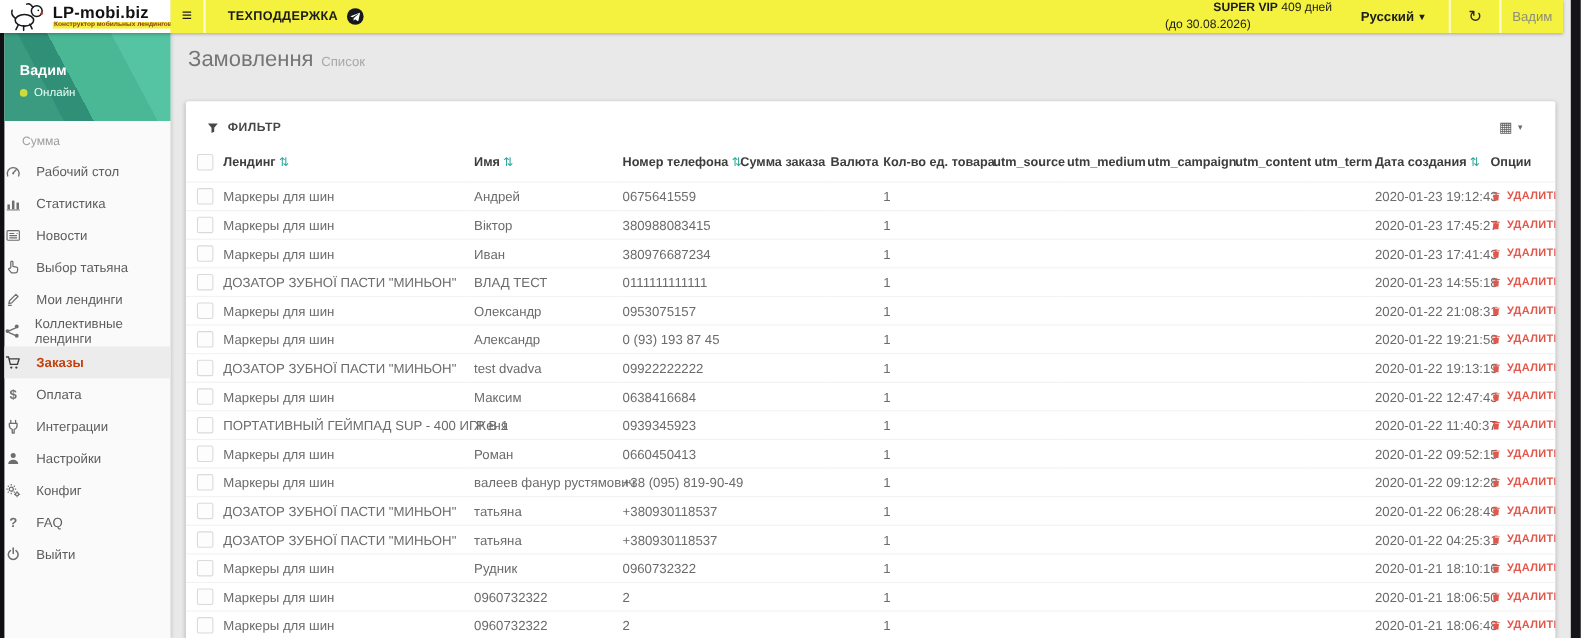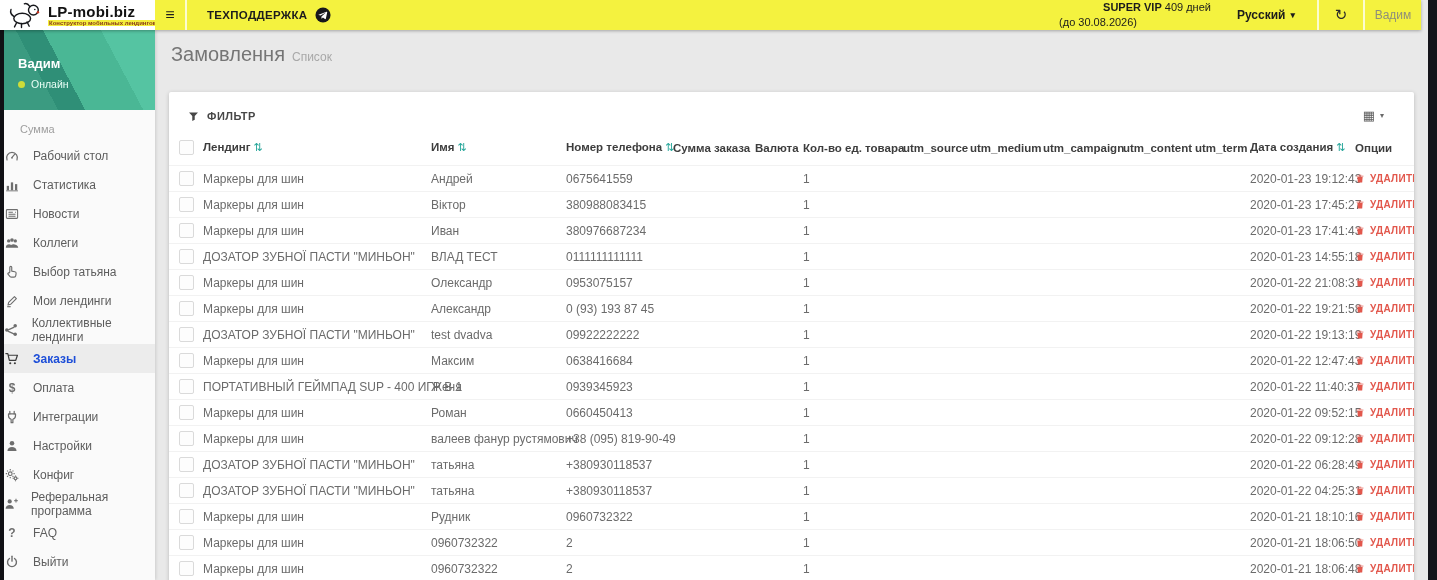--- a/index.html
+++ b/index.html
@@ -41,21 +41,21 @@
              background:linear-gradient(62deg,#3b9b81 0%,#3b9b81 28%,#2f8f77 28%,#2f8f77 42%,#4ab795 42%,#4ab795 72%,#55c4a2 72%,#55c4a2 100%); }
   .pname { font-size:13px; font-weight:bold; }
   .pstatus { margin-top:7px; font-size:10.5px; color:#eafff6; display:flex; align-items:center; gap:6px; }
   .dot { width:7px; height:7px; border-radius:50%; }
   .menu-label { font-size:11px; color:#9e9e9e; padding:13px 0 6px 16px; }
   .menu { display:block; }
   .mi { display:flex; align-items:center; height:29px; padding-left:0; gap:13px;
         font-size:12px; color:#5d5d5d; text-decoration:none; cursor:pointer; }
   .mi .ico { width:16px; display:flex; justify-content:center; align-items:center; color:#6e6e6e; font-size:12px; font-weight:bold; }
   .mi .ico svg { width:14px; height:14px; }
-  .mi.active { background:#ececec; color:#1d4ed8; font-weight:bold; }
+  .mi.active { background:#ececec; color:#c2410c; font-weight:bold; }
   .mi.active .ico { color:#3c3c3c; }
 
   
   .main { position:absolute; left:155px; top:30px; right:9px; bottom:0; background:#e9e9e9; }
   .page-head { padding:13px 0 26px 16px; }
   .page-title { font-size:20px; color:#757575; }
   .page-subtitle { font-size:12px; color:#a8a8a8; margin-left:7px; }
   .card { margin:0 14px; background:#fff; border-radius:2px; box-shadow:0 1px 4px rgba(0,0,0,.2);
           height:512px; overflow:hidden; }
   .filter-row { display:flex; justify-content:space-between; align-items:center; padding:16px 30px 12px 19px; }
@@ -163,31 +163,20 @@
   <a class="mi">
     <span class="ico">
             <svg viewBox="0 0 16 16" fill="none" stroke="currentColor" stroke-width="1.2">
               <rect x="1.6" y="3" width="12.8" height="10" rx="1"></rect>
               <path d="M4 6h5M4 8.3h8M4 10.6h8M11.5 6h1"></path>
             </svg>
           </span>
     <span class="lbl">Новости</span>
   </a>
 
-  <a class="mi">
-    <span class="ico">
-            <svg viewBox="0 0 16 16" fill="currentColor">
-              <circle cx="4.2" cy="5.6" r="1.9"></circle>
-              <circle cx="11.8" cy="5.6" r="1.9"></circle>
-              <circle cx="8" cy="4.6" r="2.1"></circle>
-              <path d="M1 12.8c0-2.1 1.7-3.5 3.6-3.5.9 0 1.8.3 2.4.9.6-.6 1.5-.9 2.4-.9 1.9 0 5.6 1.4 5.6 3.5v.6H1z"></path>
-            </svg>
-          </span>
-    <span class="lbl">Коллеги</span>
-  </a>
 
   <a class="mi">
     <span class="ico">
             <svg viewBox="0 0 16 16" fill="none" stroke="currentColor" stroke-width="1.3" stroke-linejoin="round">
               <path d="M5.5 8V2.6a1.1 1.1 0 0 1 2.2 0V7l3.6.7c.9.2 1.5 1 1.4 1.9l-.4 2.6a2 2 0 0 1-2 1.7H7.3a2 2 0 0 1-1.5-.7L3.4 10.5c-.6-.7.2-1.7 1-1.3z"></path>
             </svg>
           </span>
     <span class="lbl">Выбор татьяна</span>
   </a>
 
@@ -254,31 +243,20 @@
             <svg viewBox="0 0 16 16" fill="none" stroke="currentColor" stroke-width="1.3">
               <circle cx="6" cy="6.5" r="2.1"></circle>
               <path d="M6 2.8V1.2M6 10.2v1.6M2.3 6.5H.9M9.7 6.5h1.4M3.4 3.9l-1-1M8.6 3.9l1-1M3.4 9.1l-1 1M8.6 9.1l1 1"></path>
               <circle cx="12" cy="11.8" r="1.6"></circle>
               <path d="M12 9.6v-1M12 14v1M9.8 11.8h-1M14.2 11.8h1"></path>
             </svg>
           </span>
     <span class="lbl">Конфиг</span>
   </a>
 
-  <a class="mi">
-    <span class="ico">
-            <svg viewBox="0 0 16 16" fill="currentColor">
-              <circle cx="6.5" cy="5" r="2.4"></circle>
-              <path d="M1.8 13.4c0-2.7 2.1-4.3 4.7-4.3s4.7 1.6 4.7 4.3z"></path>
-              <path d="M11.6 3.6h4.2v1.2h-4.2z"></path>
-              <path d="M13.1 2.1h1.2v4.2h-1.2z"></path>
-            </svg>
-          </span>
-    <span class="lbl">Реферальная программа</span>
-  </a>
 
   <a class="mi">
     <span class="ico">?</span>
     <span class="lbl">FAQ</span>
   </a>
 
   <a class="mi">
     <span class="ico">
             <svg viewBox="0 0 16 16" fill="none" stroke="currentColor" stroke-width="1.6" stroke-linecap="round">
               <path d="M8 1.5v5.5"></path>

